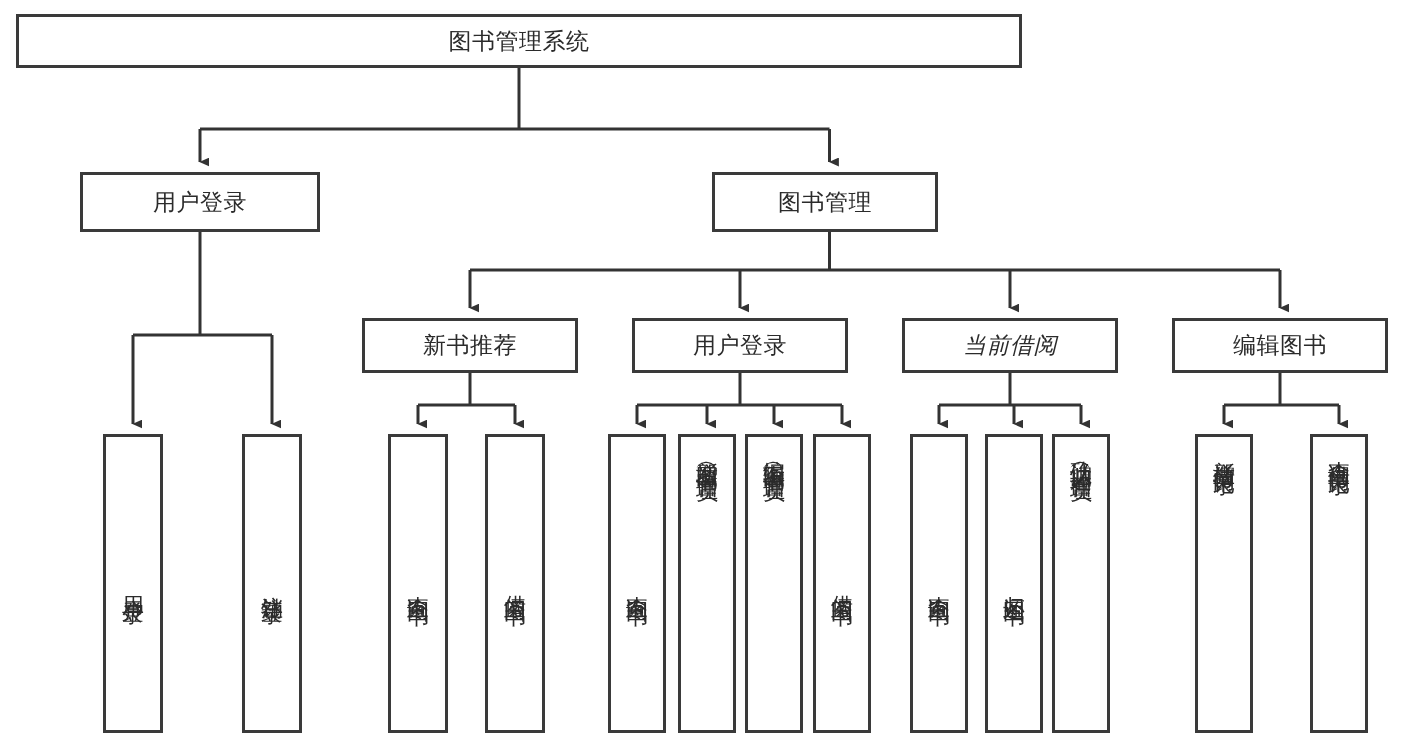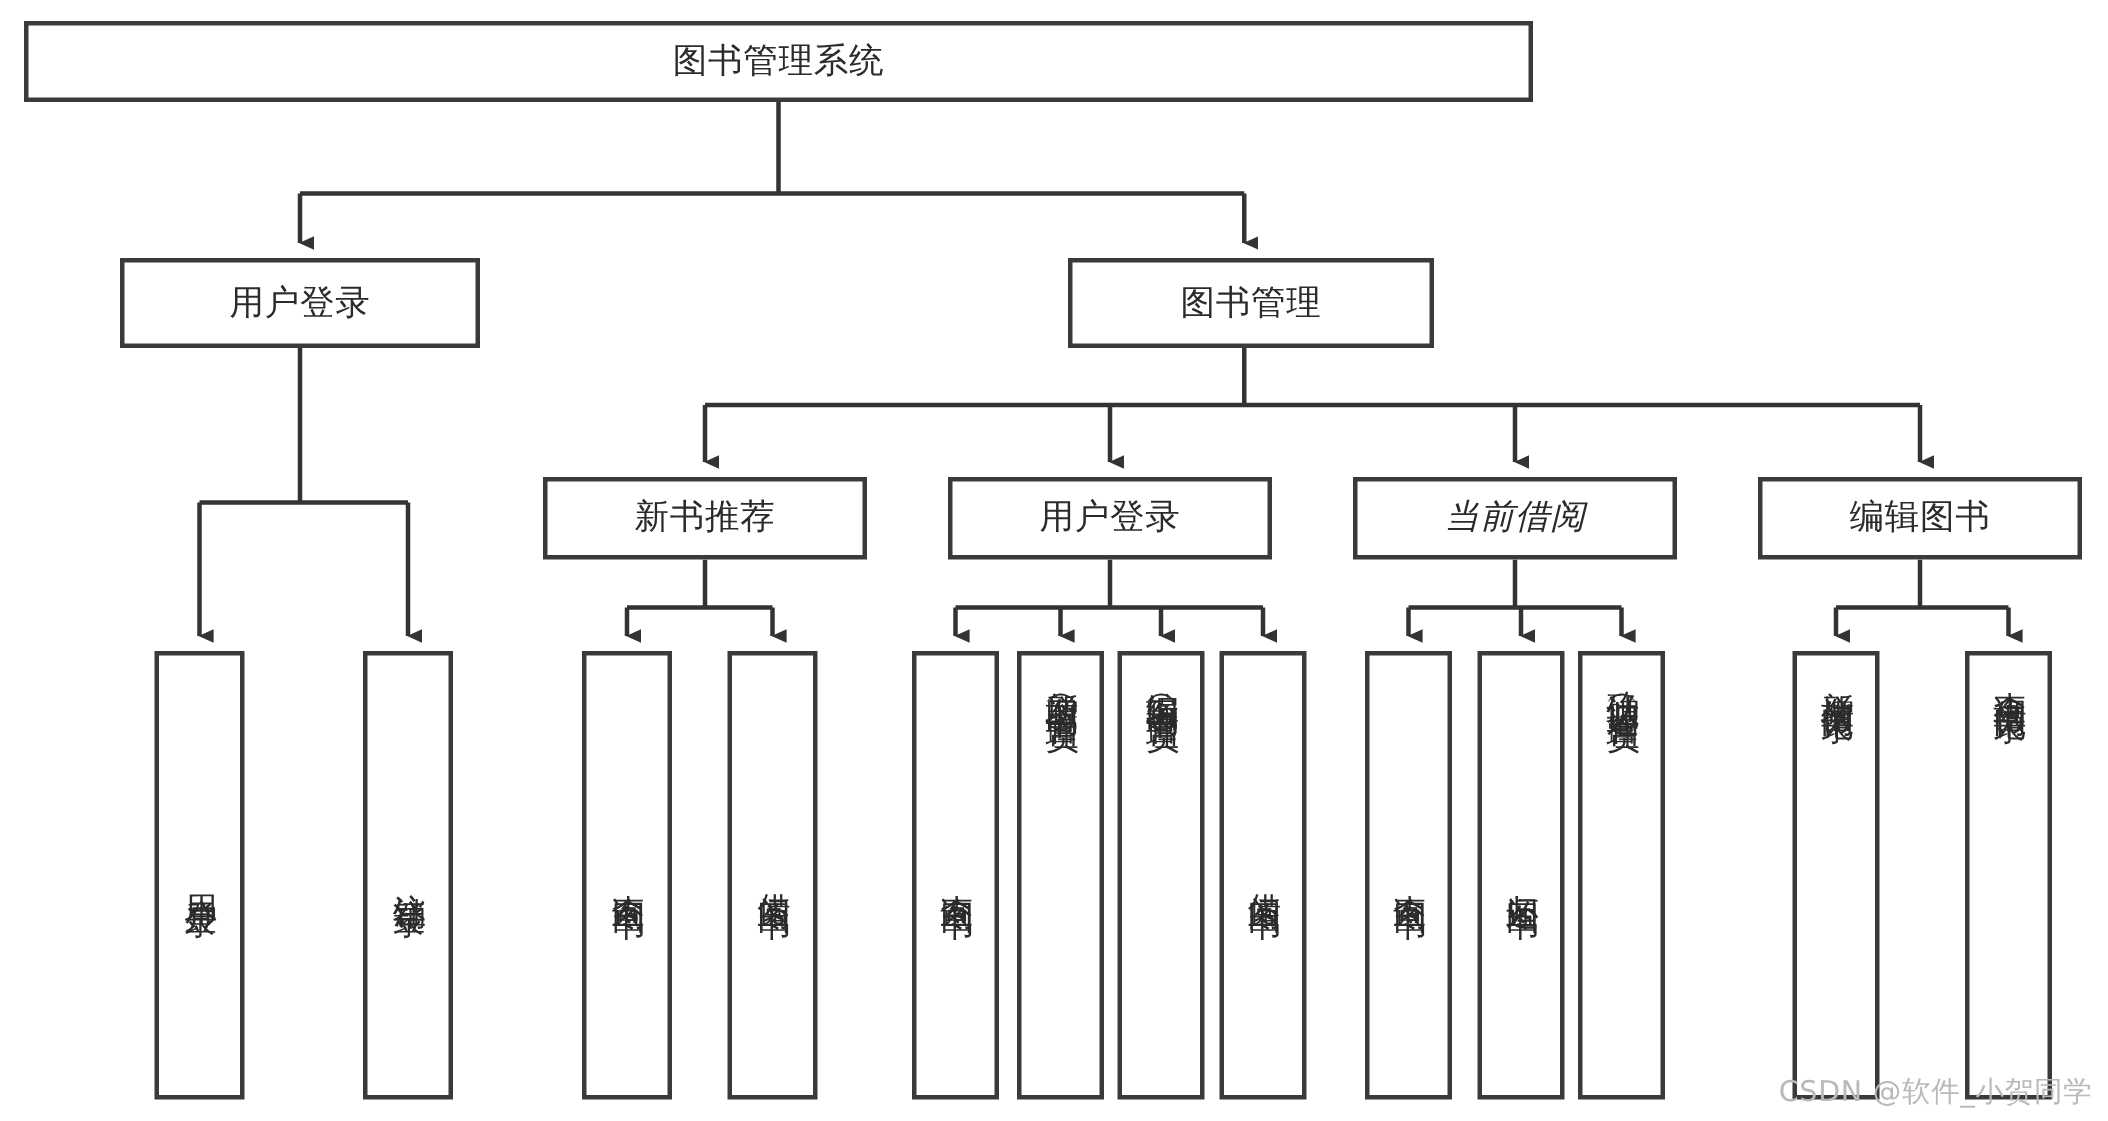--- a/index.html
+++ b/index.html
@@ -121,21 +121,21 @@
       </g>
   </svg>
 
   <div id="nodes-layer">
       <div class="node" style="left: 16px; top: 14px; width: 1006px; height: 54px;">
         <span class="node-label">图书管理系统</span>
       </div>
       <div class="node" style="left: 80px; top: 172px; width: 240px; height: 60px;">
         <span class="node-label">用户登录</span>
       </div>
-      <div class="node" style="left: 712px; top: 172px; width: 244px; height: 60px;">
+      <div class="node" style="left: 712px; top: 172px; width: 226px; height: 60px;">
         <span class="node-label">图书管理</span>
       </div>
       <div class="node" style="left: 362px; top: 318px; width: 216px; height: 55px; align-items: center;">
         <span class="node-label">新书推荐</span>
       </div>
       <div class="node" style="left: 632px; top: 318px; width: 216px; height: 55px;">
         <span class="node-label">用户登录</span>
       </div>
       <div class="node" style="left: 902px; top: 318px; width: 216px; height: 55px; font-style: italic;">
         <span class="node-label">当前借阅</span>
@@ -177,14 +177,13 @@
         <span class="node-label">确认归还（管理员）</span>
       </div>
       <div class="node vertical" style="left: 1195px; top: 434px; width: 58px; height: 299px;">
         <span class="node-label">新增借阅记录</span>
       </div>
       <div class="node vertical" style="left: 1310px; top: 434px; width: 58px; height: 299px;">
         <span class="node-label">查询借阅记录</span>
       </div>
     </div>
 
-  <div id="watermark">CSDN @软件_小贺同学</div>
 </div>
 
 </body></html>

